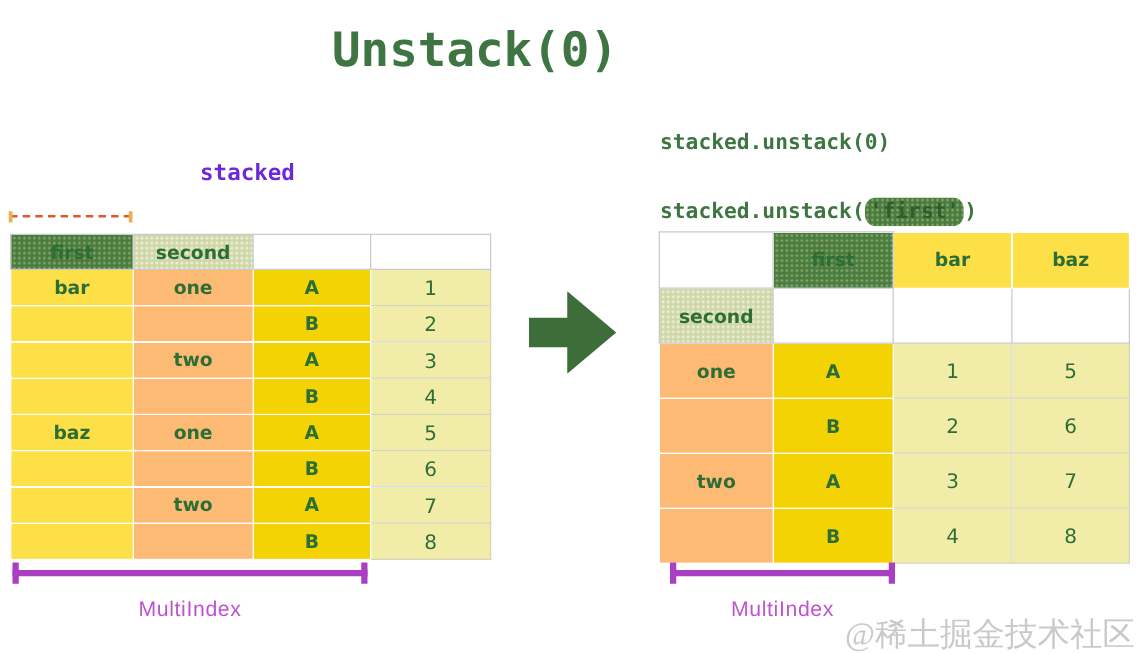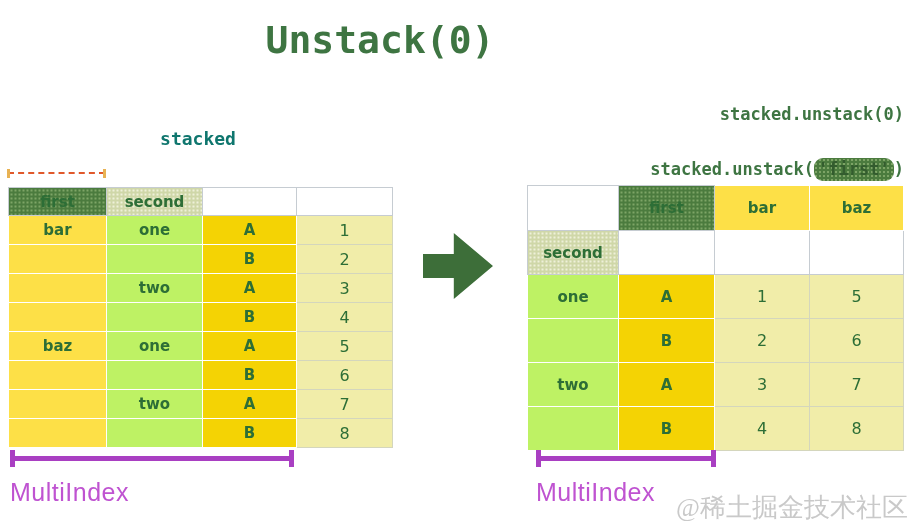--- a/index.html
+++ b/index.html
@@ -6,21 +6,21 @@
   .canvas{
     position:relative;width:916px;height:523px;background:#ffffff;overflow:hidden;
     font-family:"Liberation Sans",sans-serif;
   }
   .title{
     position:absolute;top:18px;left:0;width:760px;margin:0;text-align:center;
     font-family:"DejaVu Sans Mono",monospace;font-size:38px;font-weight:bold;color:#3e7542;
   }
   .stacked-label{
     position:absolute;top:128px;left:8px;width:380px;text-align:center;
-    font-family:"DejaVu Sans Mono",monospace;font-size:18px;font-weight:bold;color:#0f766e;
+    font-family:"DejaVu Sans Mono",monospace;font-size:18px;font-weight:bold;color:#6d28d9;
   }
   .measure{
     position:absolute;top:172px;left:8px;width:97px;height:0;
     border-top:2px dashed #e0582b;
   }
   .measure::before,.measure::after{
     content:"";position:absolute;top:-5px;width:3px;height:9px;background:#e8b253;
   }
   .measure::before{left:-1px;}
   .measure::after{right:-1px;}
@@ -29,41 +29,41 @@
   table.left-tbl{top:187px;left:8px;}
   table.right-tbl{top:185px;left:527px;}
   td.cell{
     text-align:center;vertical-align:middle;padding:0;
     font-family:"DejaVu Sans",sans-serif;font-size:15px;font-weight:bold;color:#2d6e36;
     overflow:hidden;white-space:nowrap;
   }
   td.num{font-weight:400;font-size:16px;}
   .c-plain{background:#ffffff;border:1px solid #c6ccd2;}
   .c-blue{background:#fde047;border:1px solid rgba(255,255,255,0.55);}
-  .c-lblue{background:#bef264;border:1px solid rgba(255,255,255,0.8);}
+  .c-lblue{background:#fdba74;border:1px solid rgba(255,255,255,0.8);}
   .c-gold{background:#f4d304;border:1px solid rgba(255,255,255,0.7);}
   .c-pyel{background:#f1eda9;border:1px solid #d4d6bd;}
   .c-dgreen{
     background-color:#4b7b3e;
     background-image:radial-gradient(#7da466 1px, transparent 1.2px);
     background-size:4px 4px;border:1px solid #c6ccd2;color:#3f6d37;margin-left:40px;
   }
   .c-dolive{
     background-color:#cfd7a8;
     background-image:radial-gradient(#eef0d9 1px, transparent 1.2px);
     background-size:4px 4px;border:1px solid #c6ccd2;color:#2d6e36;
   }
 
   .arrow{
     position:absolute;top:233px;left:423px;width:70px;height:66px;background:#3d6e39;
     clip-path:polygon(0% 32%,44% 32%,44% 0%,100% 50%,44% 100%,44% 68%,0% 68%);
   }
 
   .code-block{
-    position:absolute;top:103px;left:528px;width:376px;text-align:right;
+    position:absolute;top:103px;left:528px;width:376px;text-align:left;
     font-family:"DejaVu Sans Mono",monospace;font-weight:bold;color:#3e7542;
   }
   .code-line{font-size:17px;line-height:23px;}
   .code-or{font-size:14px;line-height:19px;color:#adadad;font-weight:bold;}
   .pill{
     display:inline-block;border-radius:9px;padding:0 4px;
     background-color:#4b7b3e;
     background-image:radial-gradient(#7da466 1px, transparent 1.2px);
     background-size:4px 4px;color:#335c2e;margin-top:32px;
   }
@@ -71,22 +71,22 @@
   .bracket{position:absolute;height:5px;background:#a93fc2;top:456px;}
   .bracket::before,.bracket::after{
     content:"";position:absolute;top:-6px;width:5px;height:17px;background:#a93fc2;
   }
   .bracket::before{left:0;}
   .bracket::after{right:0;}
   .bracket-left{left:10px;width:284px;}
   .bracket-right{left:536px;width:180px;}
 
   .mi-label{
-    position:absolute;top:478px;
-    font-size:25px;font-weight:400;color:#bf53d1;letter-spacing:0.5px;
+    position:absolute;top:478px;text-align:center;
+    font-size:17px;font-weight:400;color:#bf53d1;letter-spacing:0.5px;
   }
   .mi-left{left:10px;width:284px;}
   .mi-right{left:536px;width:180px;}
 
   .watermark{
     position:absolute;top:490px;right:8px;
     font-family:"Liberation Serif",serif;font-size:26px;color:#c9c9c9;
   }
 </style>
 </head>

